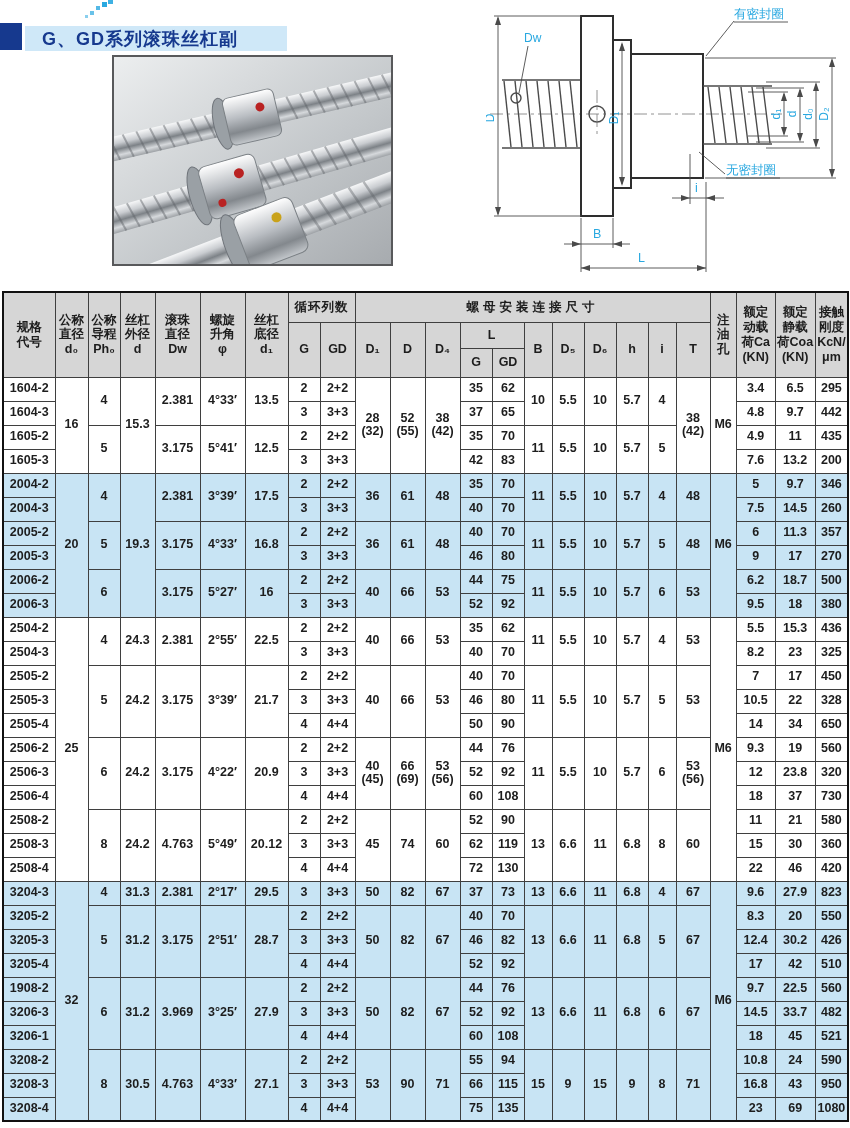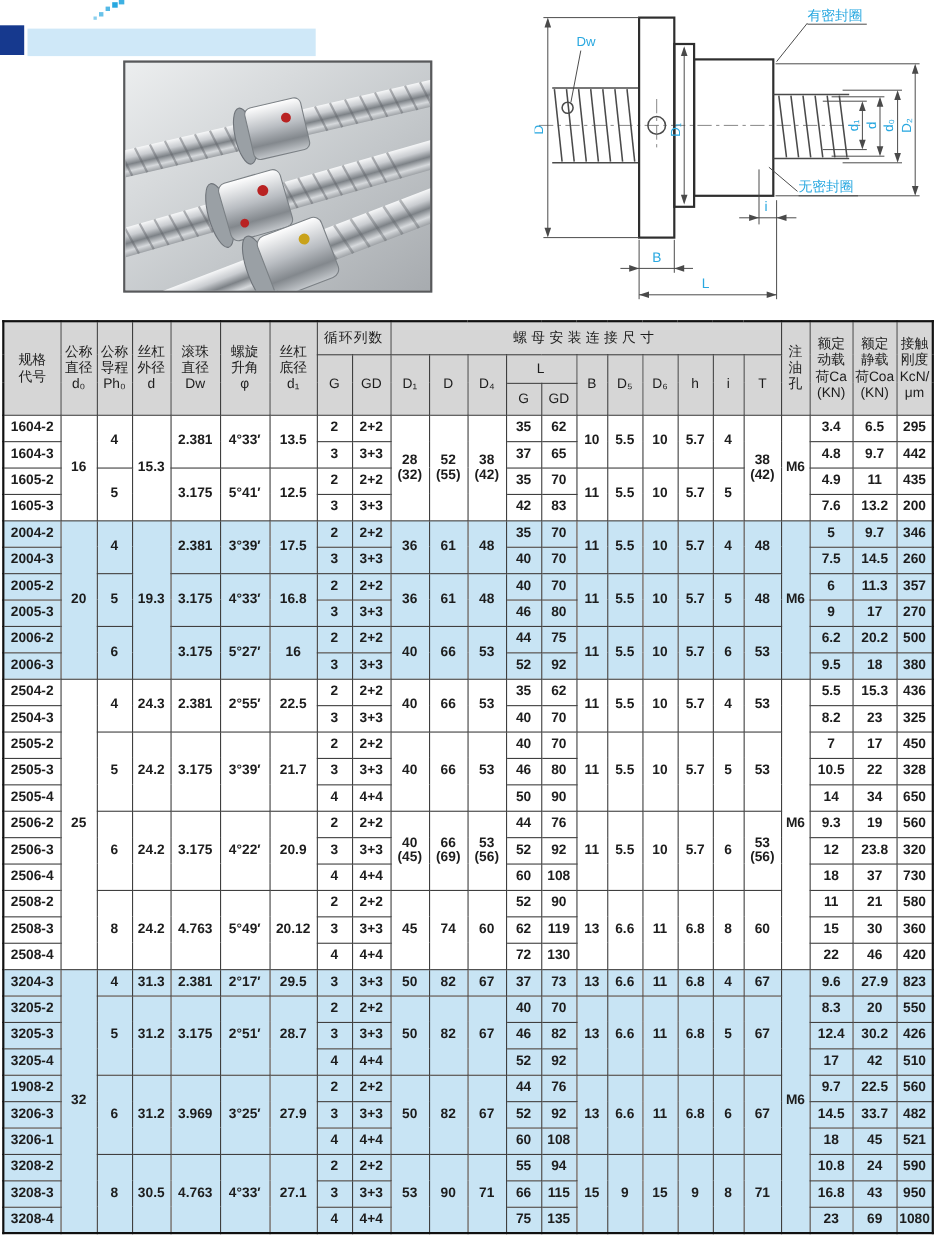--- a/index.html
+++ b/index.html
@@ -25,21 +25,21 @@
   #photo-frame svg{display:block;}
 
   
   #diagram-box{position:absolute;left:486px;top:2px;width:364px;height:282px;}
 
   
   #table-wrap{position:absolute;left:2px;top:291px;}
   table{border-collapse:collapse;table-layout:fixed;width:846px;border:2px solid #111;}
   th,td{border:1px solid #3f3f3f;text-align:center;vertical-align:middle;padding:0;
     white-space:pre-line;color:#1d1d1d;overflow:hidden;}
-  th{background:var(--header-gray);font-weight:normal;font-size:12.5px;line-height:1.18;}
+  th{background:var(--header-gray);font-weight:bold;font-size:12.5px;line-height:1.18;}
   td{font-size:12.5px;line-height:1.06;}
   tr.hr1{height:30px;} tr.hr2{height:26px;} tr.hr3{height:29px;}
   tbody tr{height:24px;font-weight:bold;}
   tr.white td{background:#ffffff;}
   tr.blue td{background:var(--row-blue);}
   th[colspan="11"]{letter-spacing:4px;}
   th[colspan="2"]{letter-spacing:1px;}
 
   
   .dwg{stroke:var(--line-dark);stroke-width:1.4;fill:none;}
@@ -58,20 +58,21 @@
   <div>
     <span class="dot" style="left:85px;top:15px;width:3px;height:3px;opacity:.55"></span>
     <span class="dot" style="left:90px;top:11px;width:4px;height:4px;opacity:.7"></span>
     <span class="dot" style="left:96px;top:6px;width:4px;height:4px;opacity:.8"></span>
     <span class="dot" style="left:102px;top:2px;width:5px;height:5px;"></span>
     <span class="dot" style="left:108px;top:0px;width:5px;height:4px;opacity:.9"></span>
   </div>
 
   <div id="title-square"></div>
   <div id="title-band"></div>
+  <div id="page-title">G、GD系列滚珠丝杠副</div>
 
   <div id="photo-frame">
     <svg width="277" height="207" viewBox="0 0 277 207">
       <defs>
         <linearGradient id="bgg" x1="0" y1="0" x2="1" y2="1">
           <stop offset="0" stop-color="#eceeef"></stop>
             <stop offset="0.6" stop-color="#c3c7ca"></stop>
             <stop offset="1" stop-color="#a7abaf"></stop>
         </linearGradient>
         <linearGradient id="met" x1="0" y1="0" x2="0" y2="1">
@@ -507,21 +508,21 @@
             <td rowspan="2">53</td>
             <td>44</td>
             <td>75</td>
             <td rowspan="2">11</td>
             <td rowspan="2">5.5</td>
             <td rowspan="2">10</td>
             <td rowspan="2">5.7</td>
             <td rowspan="2">6</td>
             <td rowspan="2">53</td>
             <td>6.2</td>
-            <td>20.2</td>
+            <td>18.7</td>
             <td>500</td>
           </tr>
           <tr class="blue">
             <td>2006-3</td>
             <td>3</td>
             <td>3+3</td>
             <td>52</td>
             <td>92</td>
             <td>9.5</td>
             <td>18</td>

